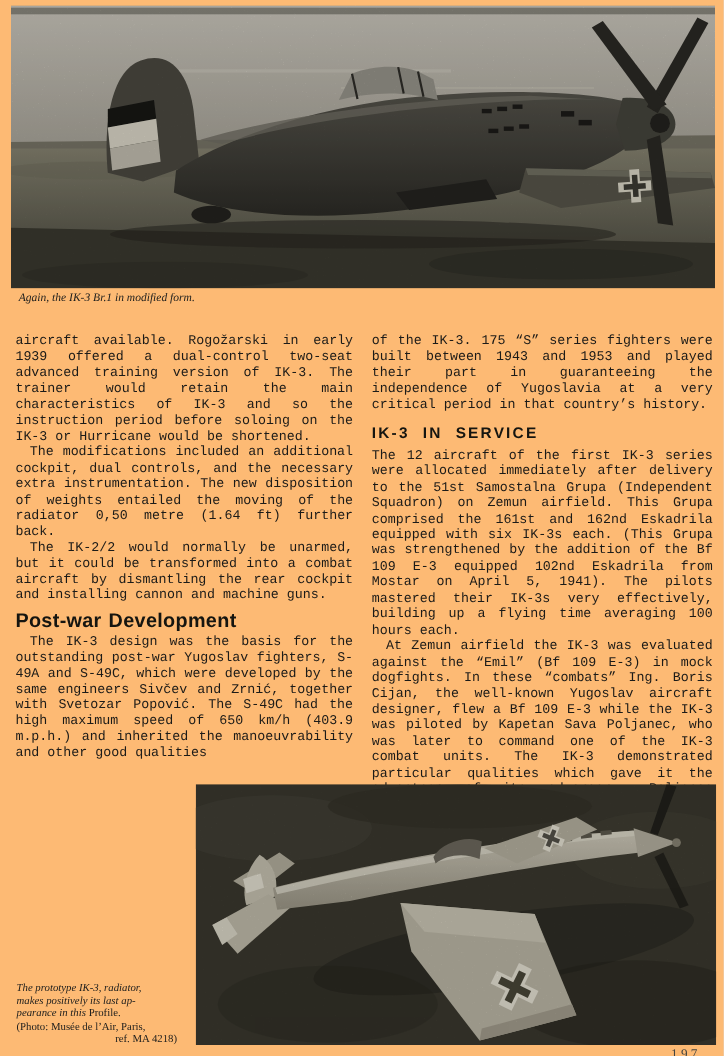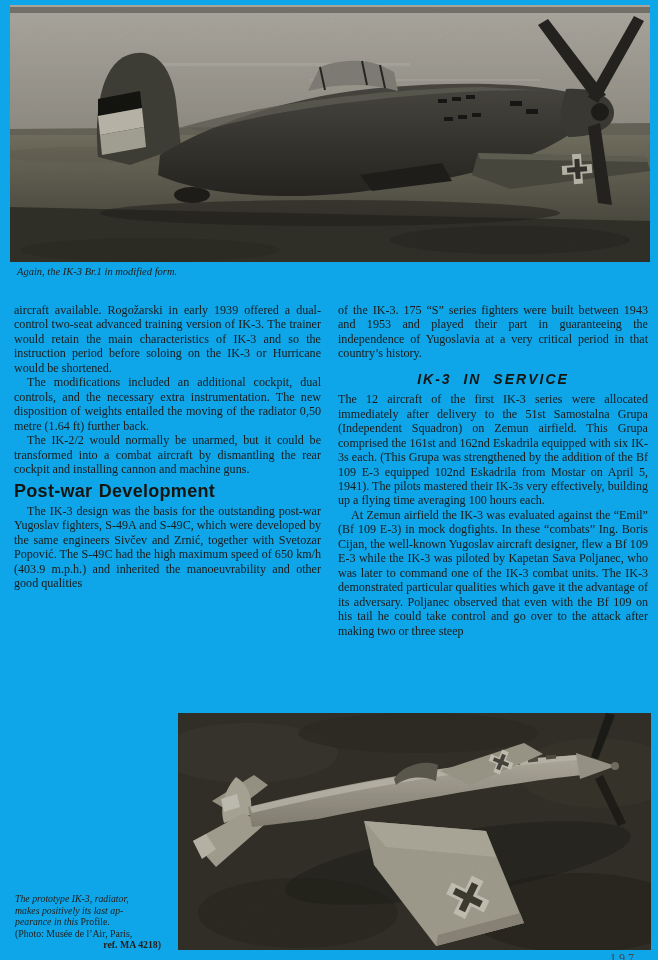--- a/index.html
+++ b/index.html
@@ -1,55 +1,55 @@
 <!DOCTYPE html>
 <html><head>
 <meta charset="utf-8">
 <style>
   html,body { margin:0; padding:0; background:#ddd; }
   .page {
     position:relative; width:658px; height:960px;
-    background:#0ea5e9; overflow:hidden;
+    background:#fdba74; overflow:hidden;
     font-family:"Liberation Serif","DejaVu Serif",serif;
     color:#1c1b18;
   }
   figure { margin:0; padding:0; }
   .photo-top { position:absolute; left:10px; top:5px; width:640px; height:257px; }
   .photo-bottom { position:absolute; left:178px; top:713px; width:473px; height:237px; }
   .photo-top svg, .photo-bottom svg { display:block; }
 
   .caption-top {
     position:absolute; left:17px; top:266px; width:420px;
     font-style:italic; font-size:10.5px; line-height:12px; color:#22211e;
   }
   .col {
     position:absolute; top:303px;
     font-size:12.1px; line-height:14.45px; text-align:justify;
     text-justify:inter-word;
   }
   .col-left  { left:14px;  width:307px; }
   .col-right { left:338px; width:310px; }
-  .col p { margin:0; text-indent:13px; }
+  .col p { margin:0; text-indent:13px;font-family:Liberation Mono, monospace; }
   .col p.no-indent { text-indent:0; }
   h3 { font-family:"Liberation Sans","DejaVu Sans",sans-serif; color:#151510; }
   .subheading {
     font-size:18px; letter-spacing:.3px; word-spacing:1px;
     margin:8px 0 5px 0; text-align:left;
   }
   .section-heading {
     font-size:14px; letter-spacing:2px; word-spacing:6px;
-    margin:11px 0 6px 0; text-align:center;font-style:italic;
+    margin:11px 0 6px 0; 
   }
   .caption-bottom {
     position:absolute; left:15px; top:893px; width:152px;
     font-size:9.8px; line-height:11.6px; color:#22211e;
   }
   .cap-line { white-space:nowrap; }
   .cap-line.italic, .italic { font-style:italic; }
-  .cap-line.right { text-align:right; padding-right:6px;font-weight:bold; }
+  .cap-line.right { text-align:right; padding-right:6px; }
   .page-number {
     position:absolute; left:610px; top:951px;
     font-size:12px; letter-spacing:3px; color:#454540;
   }
 </style>
 </head>
 <body>
 
 <div class="page">
 

